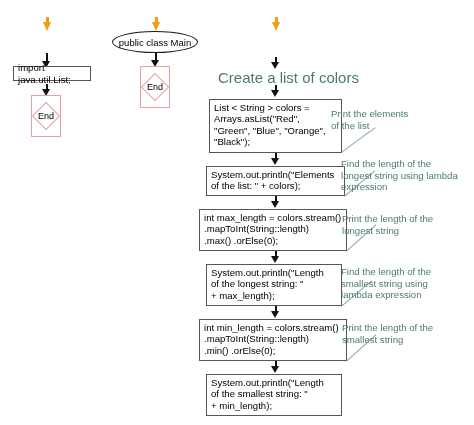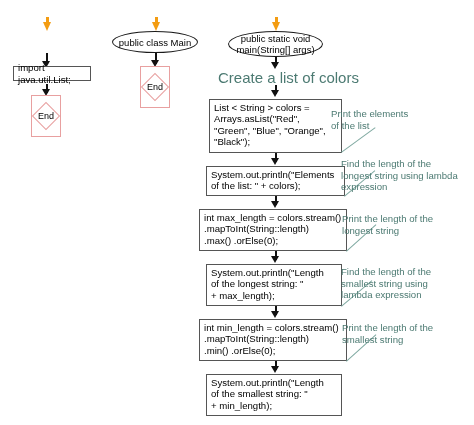--- a/index.html
+++ b/index.html
@@ -169,22 +169,20 @@
   <div class="arrowhead" style="left:151.3px; top:60px;"></div>
 
   <div class="endnode" style="left:140px; top:66px;">
     <div class="diamond"></div>
     <div class="endlabel">End</div>
   </div>
 
   <div class="orangestub" style="left:272px; top:22px;"></div>
   <div class="orangebar" style="left:274.5px; top:17px; height:7px;"></div>
 
-  <div class="ellipse" style="left:228px; top:31px; width:95px; height:26px;">public static void
-main(String[] args)</div>
 
   <div class="vline" style="left:275px; top:57px; height:9px;"></div>
   <div class="arrowhead" style="left:271.3px; top:62px;"></div>
 
   <div class="annot-center" style="left:218px; top:72px; width:115px;">Create a list of colors</div>
 
   <div class="vline" style="left:275px; top:85px; height:9px;"></div>
   <div class="arrowhead" style="left:271.3px; top:90px;"></div>
 
   <div class="procbox" style="left:209px; top:99px; width:133px; height:54px;">List &lt; String &gt; colors =

